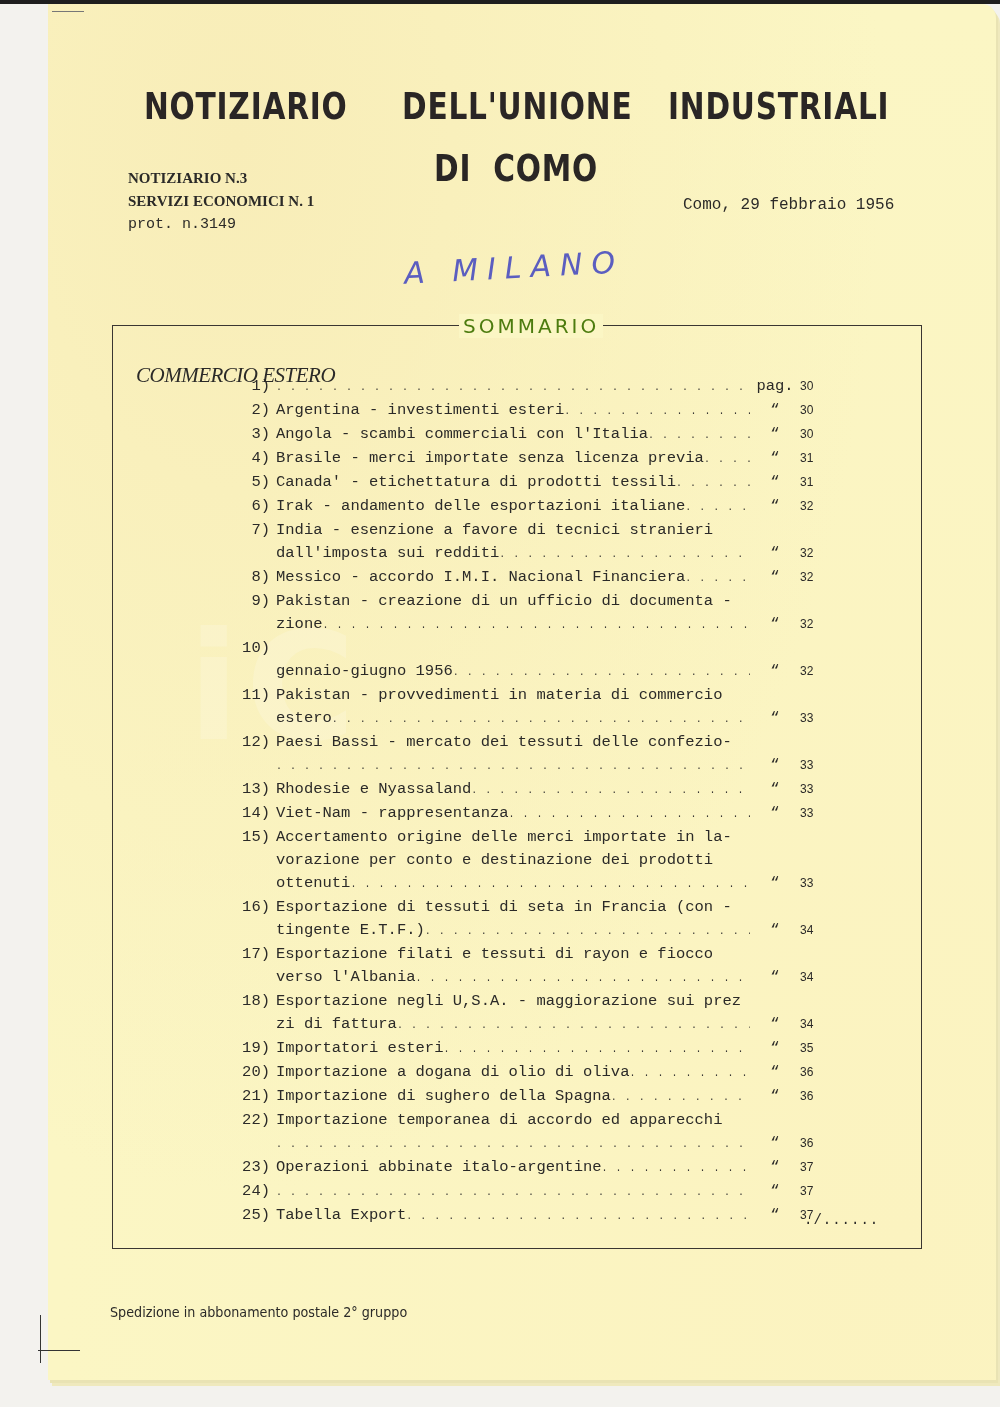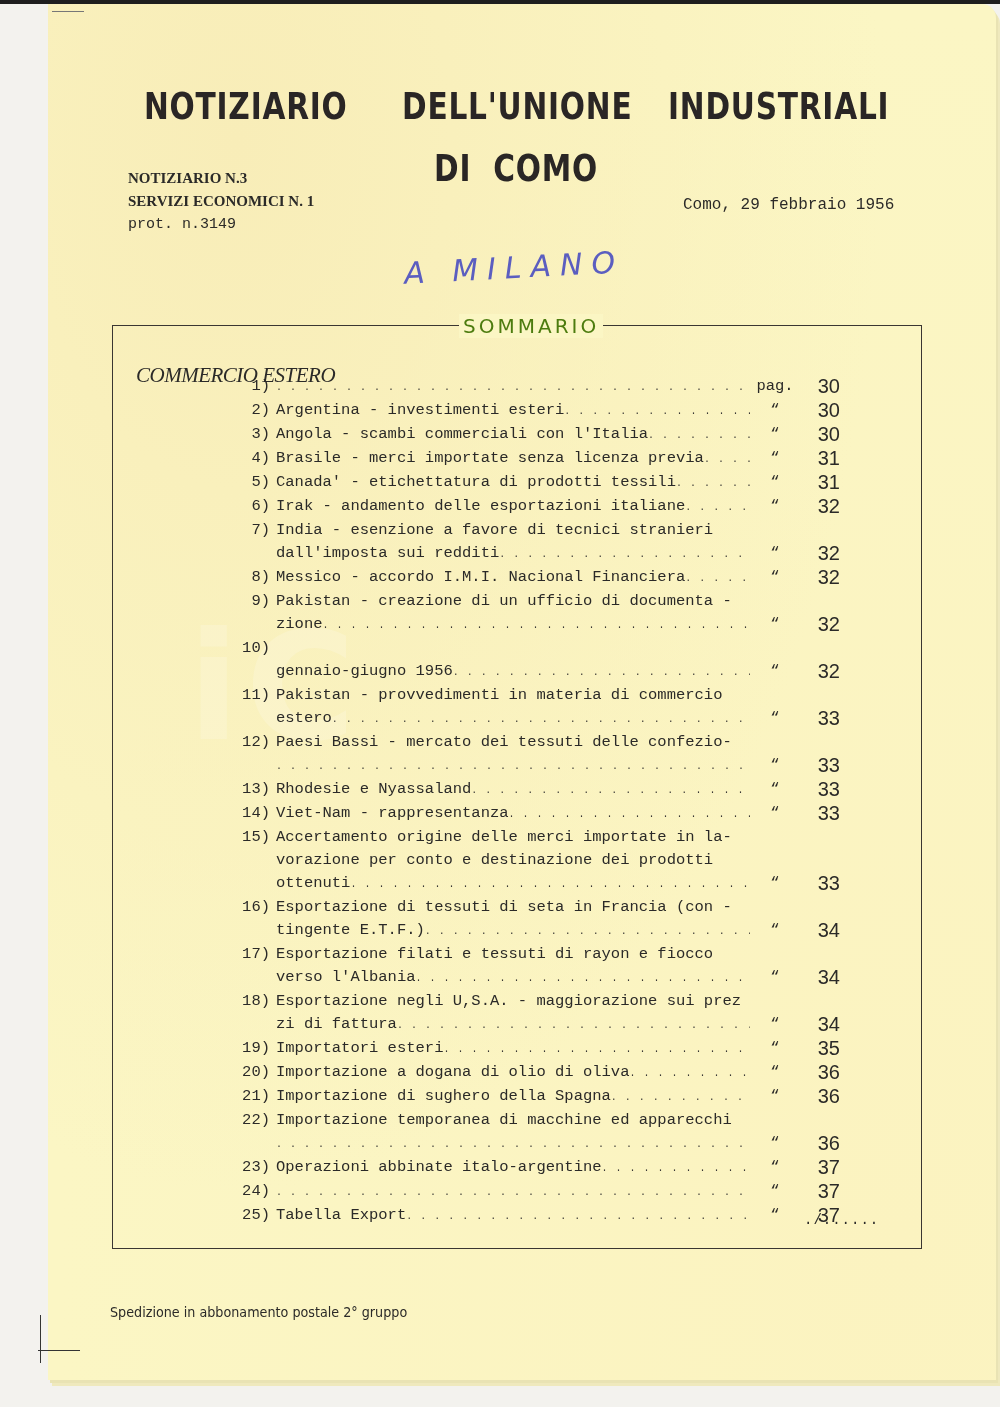--- a/index.html
+++ b/index.html
@@ -43,21 +43,21 @@
       margin-top: 20px;
     }
     .toc { position: absolute; left: 220px; top: 375px; width: 620px; }
     .entry { position: relative; font-size: 15.5px; line-height: 23px; }
     .line { display: flex; white-space: nowrap; }
     .num { width: 50px; text-align: right; padding-right: 6px; flex: none; }
     .txt { flex: none; }
     .dots { flex: 1; overflow: hidden; white-space: nowrap; letter-spacing: 1px; color: #3a3835; }
     .dots::after { content: " . . . . . . . . . . . . . . . . . . . . . . . . . . . . . . . . . . . . . . . . . . . . . . . . . . . ."; font-size: 10px; }
     .ditto { width: 50px; flex: none; text-align: center; }
-    .pg { width: 40px; flex: none; text-align: right; font-family: "Liberation Sans", sans-serif; font-size: 20px; }
+    .pg { width: 40px; flex: none; text-align: left; font-family: "Liberation Sans", sans-serif; font-size: 12px; }
     .cont .num { visibility: hidden; }
     .more { position: absolute; left: 804px; top: 1212px; font-size: 14px; letter-spacing: 1px; }
     .footer {
       position: absolute; left: 110px; top: 1304px;
       font-family: "DejaVu Sans", sans-serif; font-size: 14.5px; transform: scaleX(0.88); transform-origin: left top;
     }
     .crop-v { position: absolute; left: 40px; top: 1315px; width: 1px; height: 48px; background: #333; }
     .crop-h { position: absolute; left: 38px; top: 1350px; width: 42px; height: 1px; background: #333; }
     .topmark { position: absolute; left: 52px; top: 11px; width: 32px; height: 1px; background: #777; }
     .watermark {
@@ -316,21 +316,21 @@
         <span class="num">21)</span>
         <span class="txt">Importazione di sughero della Spagna</span>
         <span class="dots"></span>
         <span class="ditto">“</span>
         <span class="pg">36</span>
       </div>
     </div>
     <div class="entry">
       <div class="line">
         <span class="num">22)</span>
-        <span class="txt">Importazione temporanea di macchine ed apparecchi</span>
+        <span class="txt">Importazione temporanea di accordo ed apparecchi</span>
       </div>
       <div class="line cont">
         <span class="num">22)</span>
         <span class="dots"></span>
         <span class="ditto">“</span>
         <span class="pg">36</span>
       </div>
     </div>
     <div class="entry">
       <div class="line">

